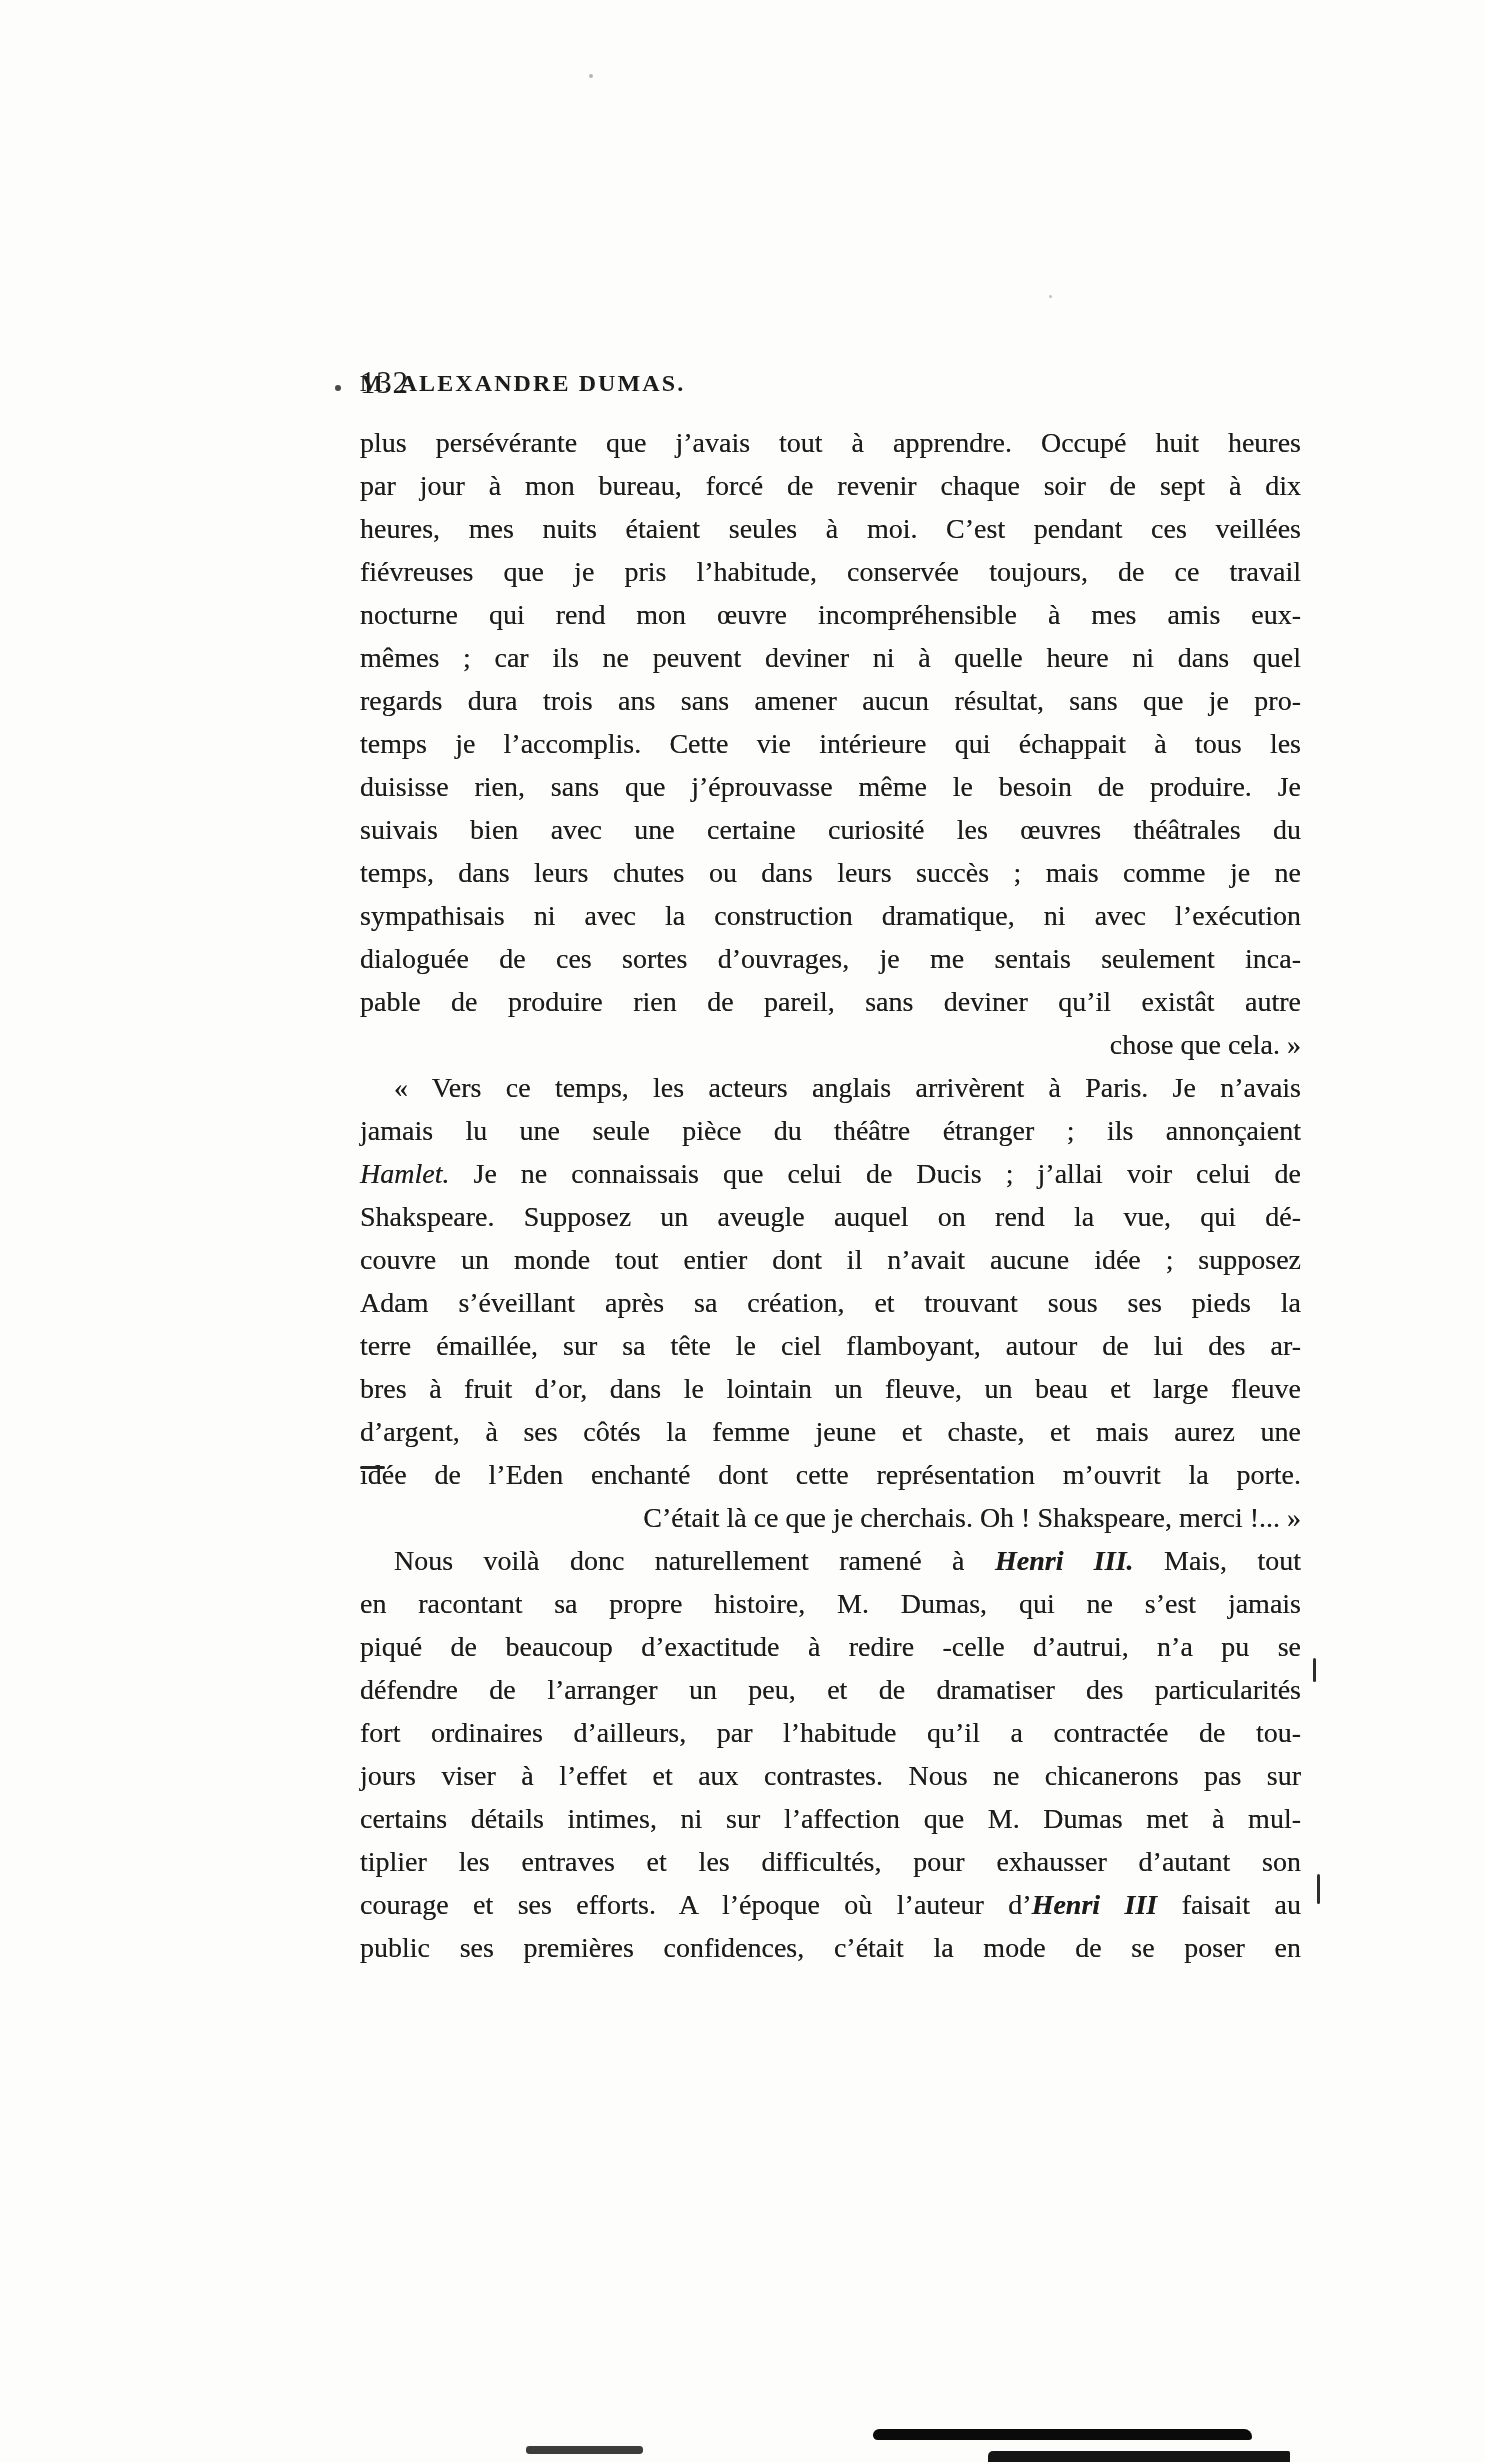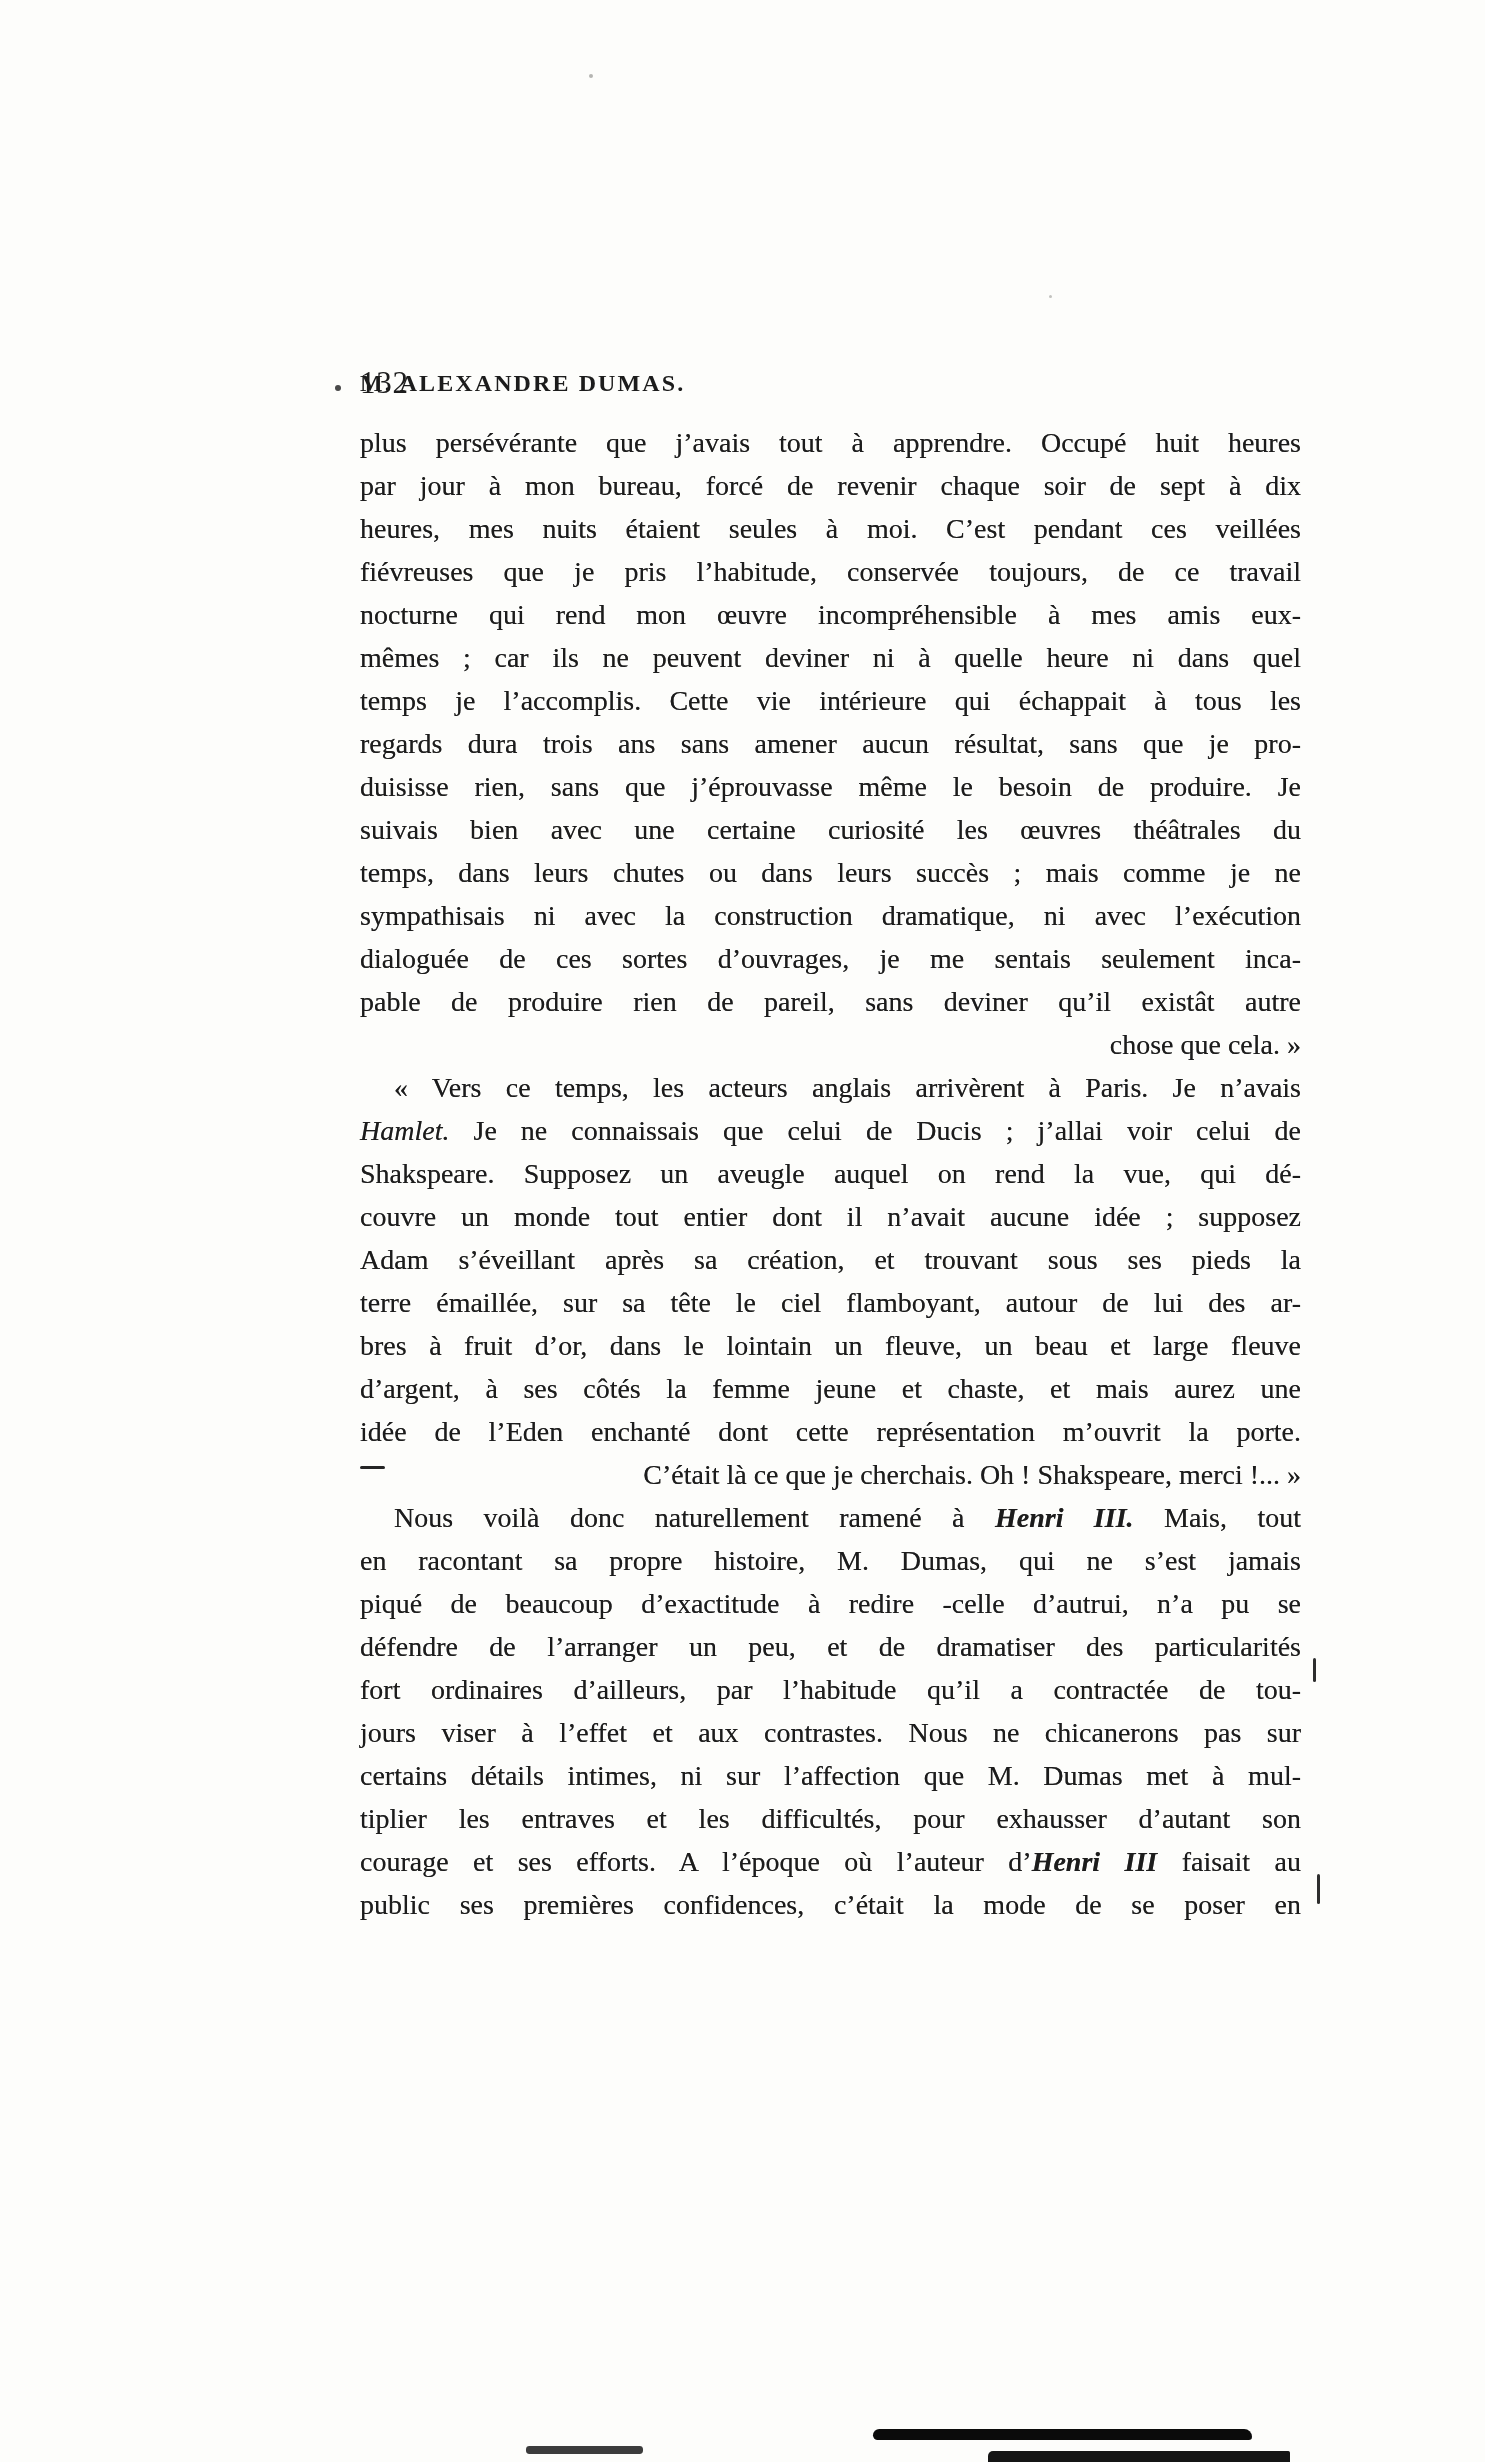--- a/index.html
+++ b/index.html
@@ -61,30 +61,31 @@
       <span class="page-number">132</span>
       <span class="running-header">M. ALEXANDRE DUMAS.</span>
     </div>
     <div class="body-text" id="text-body">
         <div class="line j"><span class="s-normal">plus persévérante que j’avais tout à apprendre. Occupé huit heures</span></div>
         <div class="line j"><span class="s-normal">par jour à mon bureau, forcé de revenir chaque soir de sept à dix</span></div>
         <div class="line j"><span class="s-normal">heures, mes nuits étaient seules à moi. C’est pendant ces veillées</span></div>
         <div class="line j"><span class="s-normal">fiévreuses que je pris l’habitude, conservée toujours, de ce travail</span></div>
         <div class="line j"><span class="s-normal">nocturne qui rend mon œuvre incompréhensible à mes amis eux-</span></div>
         <div class="line j"><span class="s-normal">mêmes ; car ils ne peuvent deviner ni à quelle heure ni dans quel</span></div>
+        <div class="line j"><span class="s-normal">regards dura trois ans sans amener aucun résultat, sans que je pro-</span></div>
         <div class="line j"><span class="s-normal">temps je l’accomplis. Cette vie intérieure qui échappait à tous les</span></div>
-        <div class="line j"><span class="s-normal">regards dura trois ans sans amener aucun résultat, sans que je pro-</span></div>
         <div class="line j"><span class="s-normal">duisisse rien, sans que j’éprouvasse même le besoin de produire. Je</span></div>
         <div class="line j"><span class="s-normal">suivais bien avec une certaine curiosité les œuvres théâtrales du</span></div>
         <div class="line j"><span class="s-normal">temps, dans leurs chutes ou dans leurs succès ; mais comme je ne</span></div>
         <div class="line j"><span class="s-normal">sympathisais ni avec la construction dramatique, ni avec l’exécution</span></div>
         <div class="line j"><span class="s-normal">dialoguée de ces sortes d’ouvrages, je me sentais seulement inca-</span></div>
         <div class="line j"><span class="s-normal">pable de produire rien de pareil, sans deviner qu’il existât autre</span></div>
         <div class="line"><span class="s-normal">chose que cela. »</span></div>
         <div class="line j ind"><span class="s-normal">« Vers ce temps, les acteurs anglais arrivèrent à Paris. Je n’avais</span></div>
+        <div class="line j"><span class="s-normal">jamais lu une seule pièce du théâtre étranger ; ils annonçaient</span></div>
         <div class="line j"><span class="s-italic">Hamlet.</span><span class="s-normal"> Je ne connaissais que celui de Ducis ; j’allai voir celui de</span></div>
         <div class="line j"><span class="s-normal">Shakspeare. Supposez un aveugle auquel on rend la vue, qui dé-</span></div>
         <div class="line j"><span class="s-normal">couvre un monde tout entier dont il n’avait aucune idée ; supposez</span></div>
         <div class="line j"><span class="s-normal">Adam s’éveillant après sa création, et trouvant sous ses pieds la</span></div>
         <div class="line j"><span class="s-normal">terre émaillée, sur sa tête le ciel flamboyant, autour de lui des ar-</span></div>
         <div class="line j"><span class="s-normal">bres à fruit d’or, dans le lointain un fleuve, un beau et large fleuve</span></div>
         <div class="line j"><span class="s-normal">d’argent, à ses côtés la femme jeune et chaste, et mais aurez une</span></div>
         <div class="line j"><span class="s-normal">idée de l’Eden enchanté dont cette représentation m’ouvrit la porte.</span></div>
         <div class="line"><span class="s-normal">C’était là ce que je cherchais. Oh ! Shakspeare, merci !... »</span></div>
         <div class="line j ind"><span class="s-normal">Nous voilà donc naturellement ramené à </span><span class="s-bolditalic">Henri III.</span><span class="s-normal"> Mais, tout</span></div>

